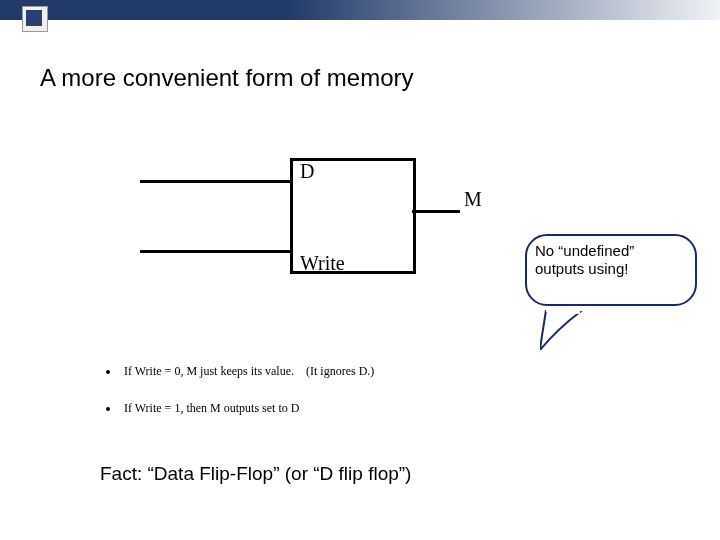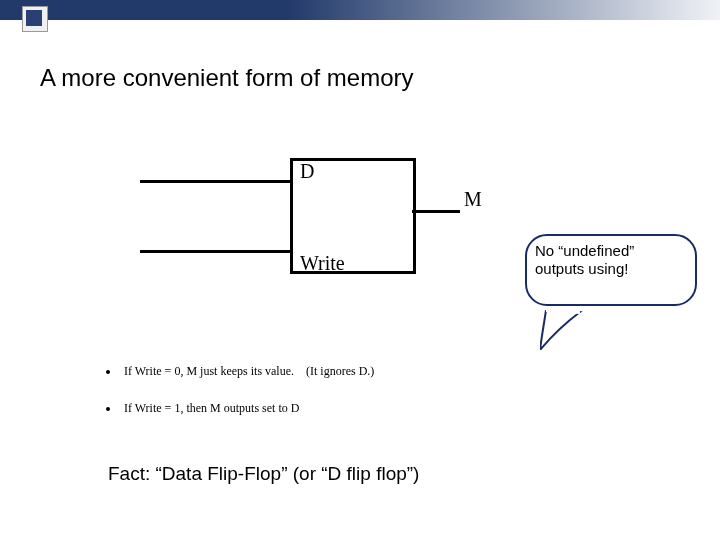--- a/index.html
+++ b/index.html
@@ -114,21 +114,20 @@
   .bullets li {
     margin-bottom: 22px;
     padding-left: 4px;
   }
   .fact {
     position: absolute;
     left: 100px;
     top: 462px;
     font-size: 19px;
     line-height: 1.25;
-    margin-left: 8px;
   }
 </style>
 </head>
 <body>
 
 <div class="top-bar">
   <div class="bar-bg"></div>
   <div class="sq-outer"></div>
   <div class="sq-inner"></div>
 </div>

